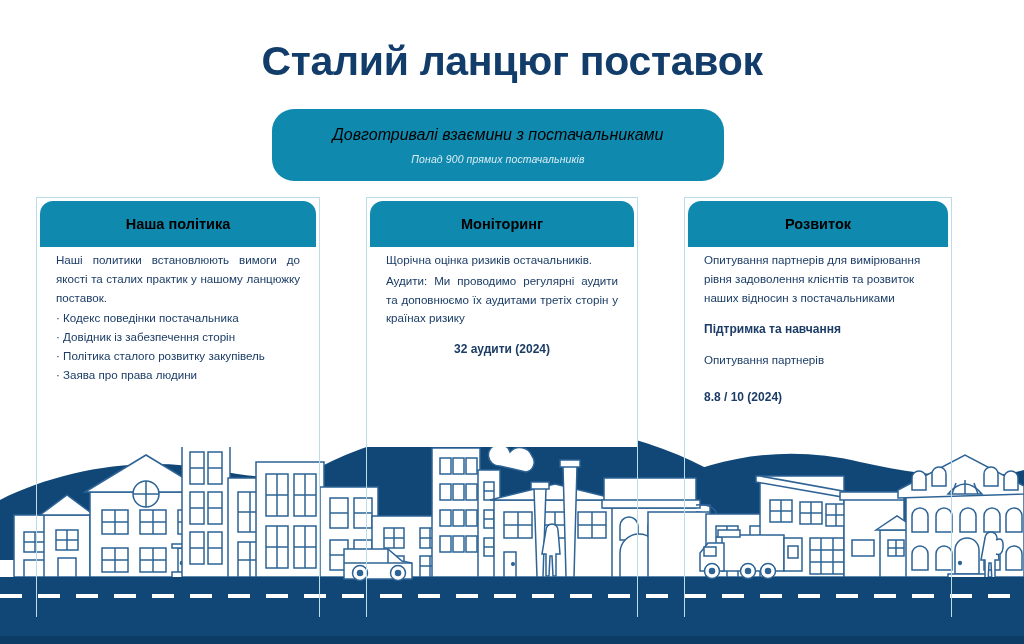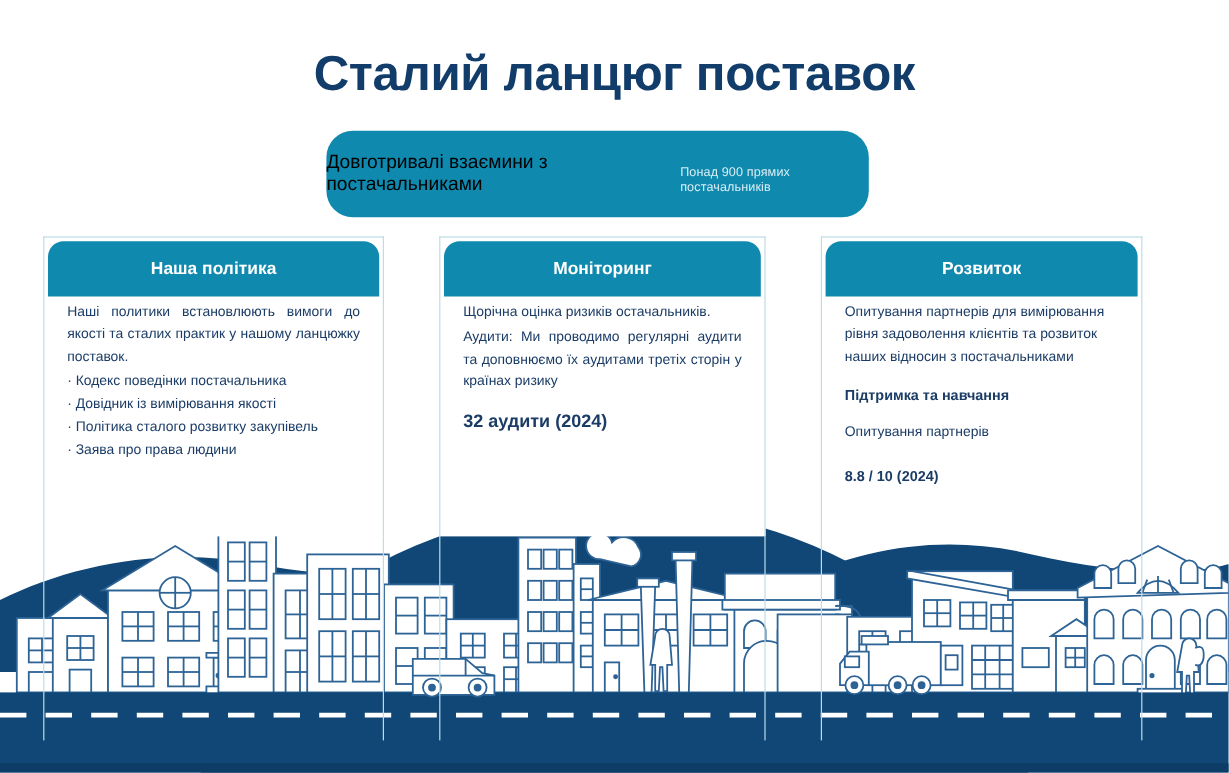--- a/index.html
+++ b/index.html
@@ -39,22 +39,24 @@
 
   
   #banner {
     position: absolute;
     left: 272px; top: 109px;
     width: 452px; height: 72px;
     background: #1089AE;
     border-radius: 22px;
     z-index: 10;
     display: flex;
+    flex-direction: column;
     align-items: center;
     justify-content: center;
+    font-style: italic;
   }
   #banner-sub {
     margin-top: 9px;
     font-size: 10.5px;
     color: #D8EDF4;
     letter-spacing: 0.1px;
   }
 
   
   .card {
@@ -90,21 +92,21 @@
     background: #1089AE;
     border-radius: 13px 13px 0 0;
     display: flex;
     align-items: center;
     justify-content: center;
     z-index: 3;
   }
   .card-header-label {
     font-size: 14.5px;
     font-weight: bold;
-    color: #ffffff;
+    color: #000000;
   }
   .card-body {
     position: absolute;
     top: 54px;
     left: 0; right: 0;
     padding: 0 20px;
     z-index: 3;
     color: #1B3C66;
     font-size: 11.6px;
     line-height: 1.62;
@@ -113,22 +115,23 @@
   #card-policy  { left: 36px;  width: 284px; }
   #card-monitor { left: 366px; width: 272px; }
   #card-develop { left: 684px; width: 268px; }
 
   .para { margin-bottom: 2px; }
   .para.justify { text-align: justify; }
   .bold { font-weight: normal; }
   .bullets { list-style: none; }
   .bullets li { text-indent: 0; }
   .center-bold {
+    text-align: center;
     font-weight: bold;
-    font-size: 15px;
+    font-size: 12px;
     margin-top: 12px;
   }
   .spacer-sm { height: 11px; }
   .spacer-md { height: 16px; }
   .left-bold { font-weight: bold; font-size: 12px; }
 </style>
 </head>
 <body>
 
 <div id="stage">
@@ -462,21 +465,21 @@
     <div class="card-tail"></div>
     <div class="card-header">
       <span class="card-header-label">Наша політика</span>
     </div>
     <div class="card-body">
       <div class="para justify">
         <span class="bold">Наші политики</span><span> встановлюють вимоги до якості та сталих практик у нашому ланцюжку поставок.</span>
       </div>
       <ul class="bullets">
         <li>· Кодекс поведінки постачальника</li>
-        <li>· Довідник із вимірювання якості</li>
+        <li>· Довідник із забезпечення сторін</li>
         <li>· Політика сталого розвитку закупівель</li>
         <li>· Заява про права людини</li>
       </ul>
     </div>
   </div>
 
   <div class="card" id="card-monitor">
     <div class="card-box"></div>
     <div class="card-tail"></div>
     <div class="card-header">

